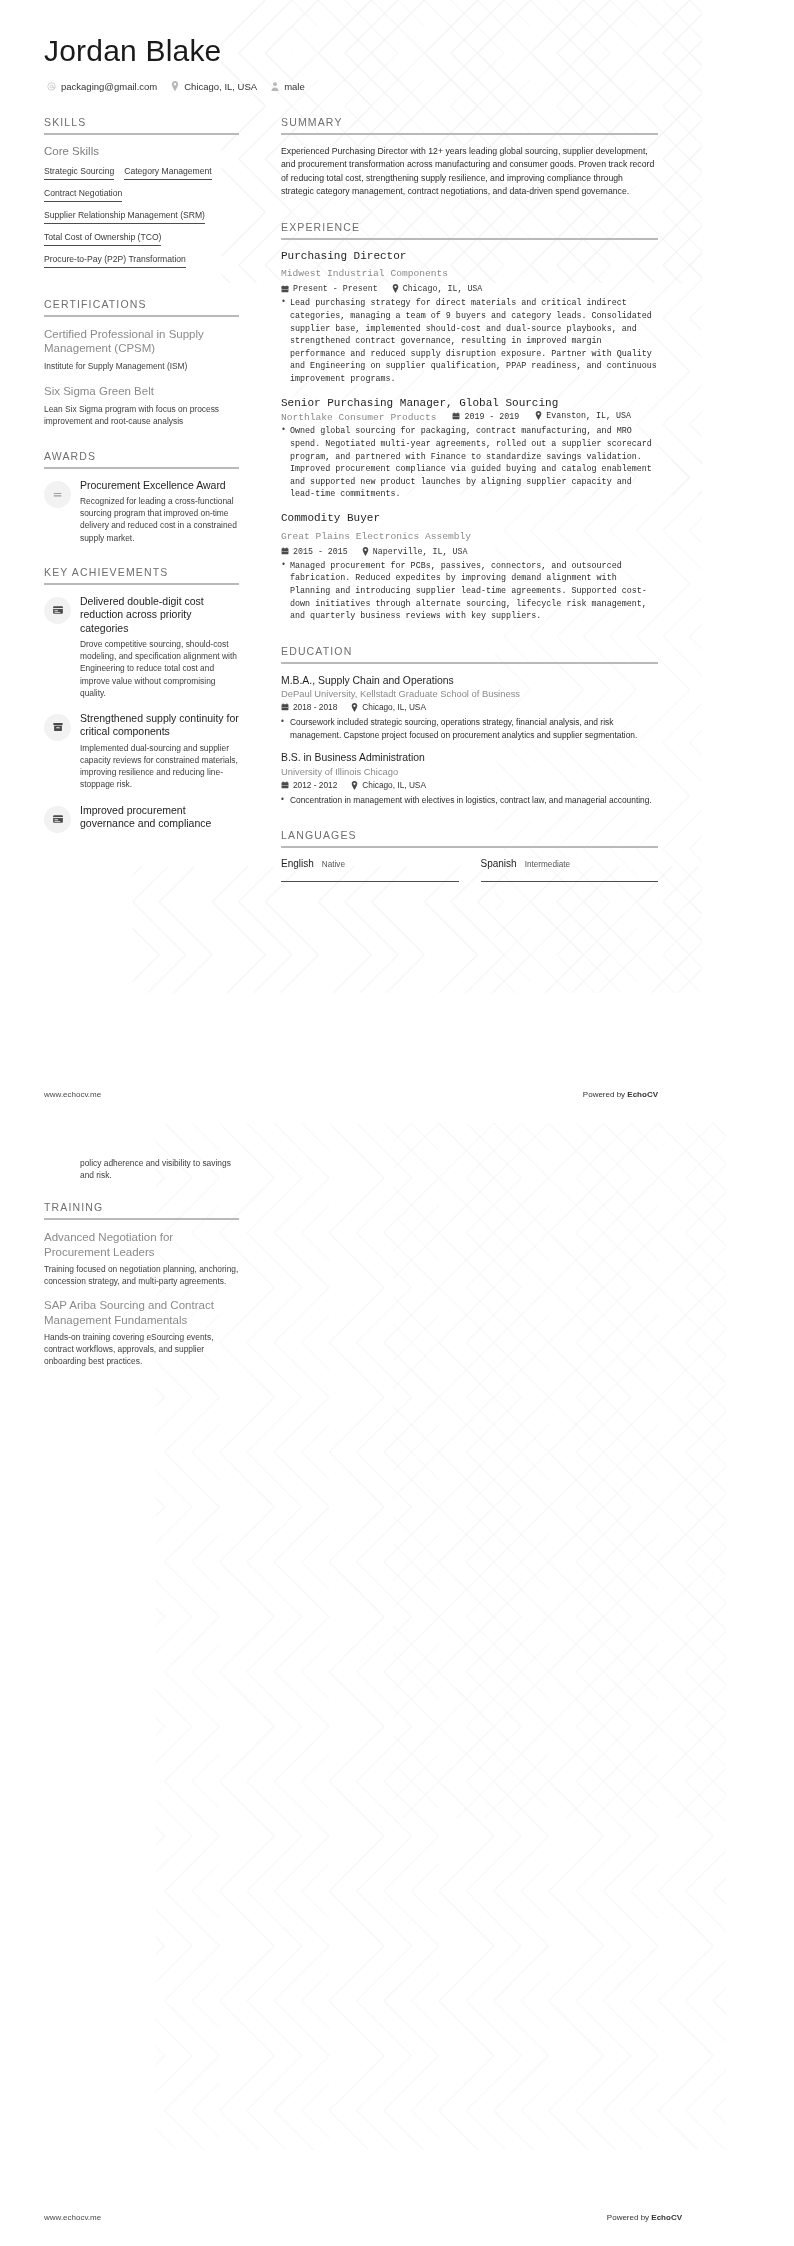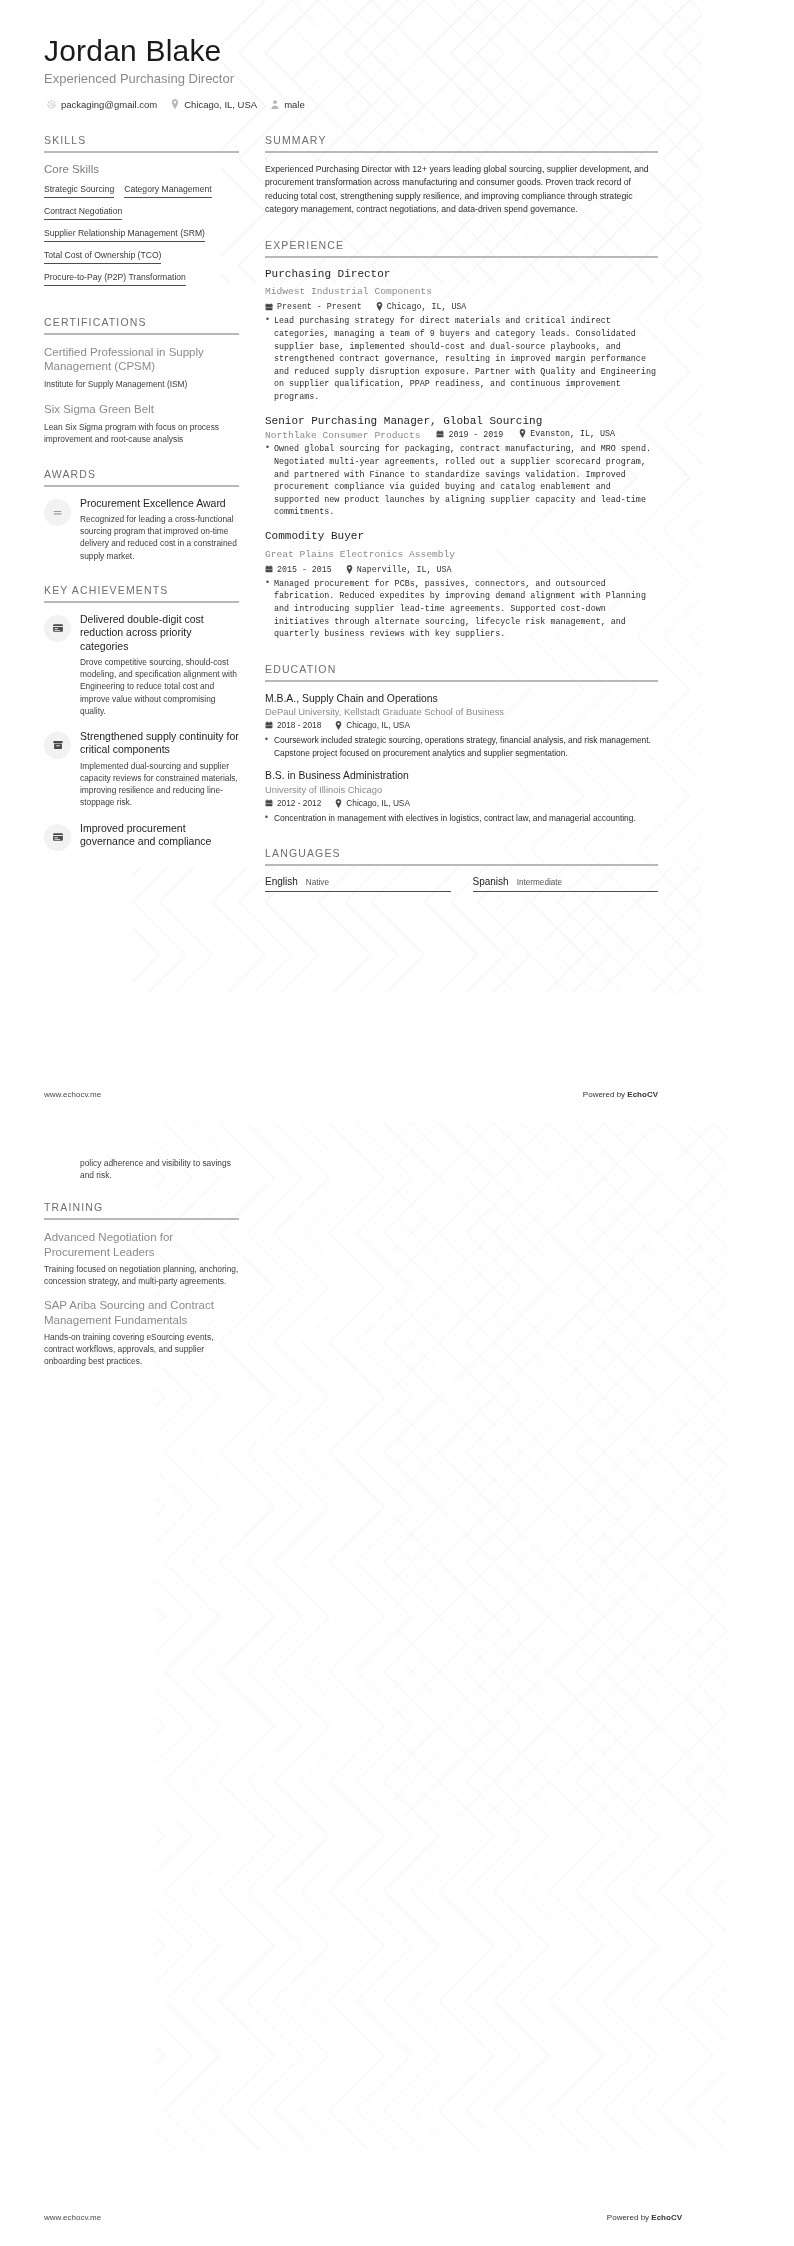--- a/index.html
+++ b/index.html
@@ -54,21 +54,21 @@
     margin-left: 3px;
     font-size: 9.5px;
     color: #333;
   }
   .contact-item { display: flex; align-items: center; gap: 5px; }
   .contact-item .ic { color: #b2b2b2; display: inline-flex; }
 
   
   .columns {
     display: flex;
-    gap: 26px;
+    gap: 42px;
     margin-top: 24px;
     align-items: flex-start;
   }
   .col-left  { width: 195px; flex: 0 0 195px; }
   .col-right { flex: 1 1 auto; }
 
   
   .sec { margin-bottom: 22px; }
   .sec-title {
     font-size: 10.5px;
@@ -221,21 +221,21 @@
   
   .edu { margin-bottom: 10px; }
   .edu-degree { font-size: 10.4px; color: #1f1f1f; line-height: 1.3; }
   .edu-school { font-size: 9.4px; color: #8b8b8b; margin-top: 1px; }
 
   
   .lang-row { display: flex; gap: 22px; }
   .lang {
     flex: 1 1 0;
     border-bottom: 1px solid #4d4d4d;
-    padding-bottom: 4px;
+    padding-bottom: 12px;
     display: flex;
     align-items: baseline;
     gap: 8px;
   }
   .lang-name { font-size: 10px; color: #222; }
   .lang-level { font-size: 8.2px; color: #555; }
 
   
   .footer {
     position: absolute;
@@ -276,21 +276,20 @@
     <rect x="250" y="0" width="544" height="320" fill="url(#chevR)"></rect>
     <rect x="330" y="0" width="464" height="560" fill="url(#chev)" opacity="0.6"></rect>
     <rect x="150" y="980" width="644" height="143" fill="url(#chevR)" opacity="0.8"></rect>
     <rect x="560" y="520" width="234" height="620" fill="url(#chev)" opacity="0.5"></rect>
   </svg>
 
   <div class="page-inner">
 
     <div>
       <div class="name">Jordan Blake</div>
-      <div class="headline">Experienced Purchasing Director</div>
       <div class="contact-row">
         <span class="contact-item">
           <span class="ic">
             <svg width="9" height="9" viewBox="0 0 16 16">
                 <circle cx="8" cy="8" r="6.6" fill="none" stroke="#b8b8b8" stroke-width="1.1"></circle>
                 <circle cx="8" cy="8" r="2.4" fill="none" stroke="#b8b8b8" stroke-width="1.1"></circle>
                 <path d="M11 8v1.6a1.7 1.7 0 0 0 3.3 0" fill="none" stroke="#b8b8b8" stroke-width="1.1"></path>
               </svg>
           </span>
           <span>packaging@gmail.com</span>

